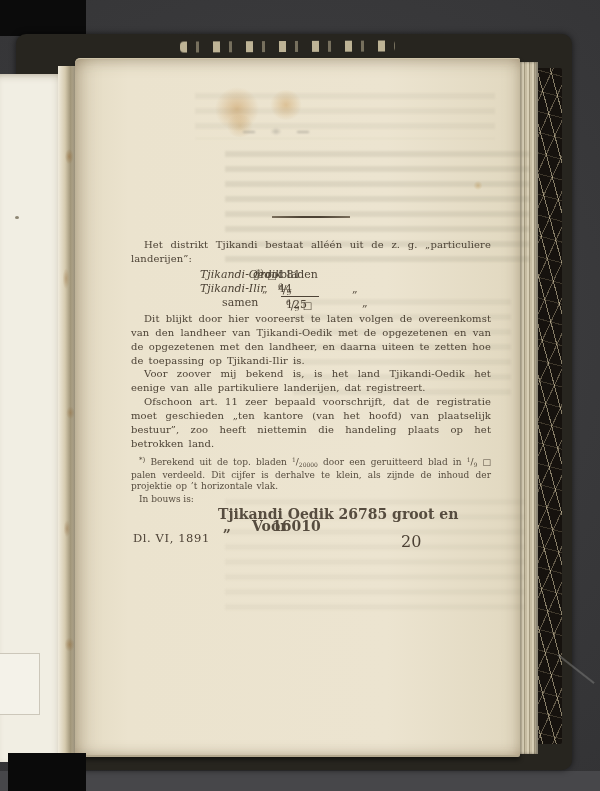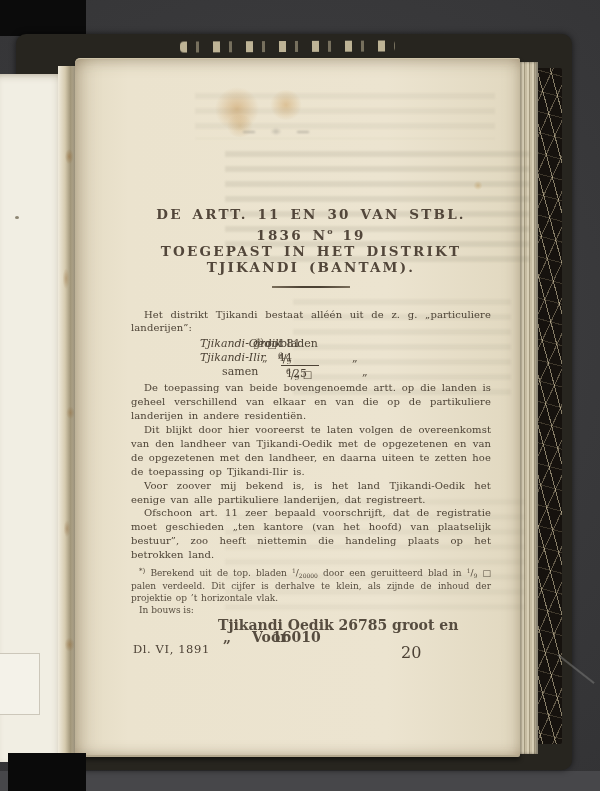--- a/index.html
+++ b/index.html
@@ -141,45 +141,39 @@
     <div class="stain st3"></div>
     <div class="stain st4"></div>
     <div class="emboss-mark"></div>
     <div class="ghost g0"></div>
     <div class="ghost g1"></div>
     <div class="ghost g2"></div>
     <div class="ghost g3"></div>
 
     <div class="textblock">
 
-      <div class="title">
-        <div><span>DE ARTT. 11 EN 30 VAN STBL. 1836 N</span><sup>o</sup><span> 19</span></div>
-        <div>TOEGEPAST IN HET DISTRIKT</div>
-        <div>TJIKANDI (BANTAM).</div>
-      </div>
 
       <span class="divider"></span>
 
       <p class="body-p">Het distrikt Tjikandi bestaat alléén uit de z. g. „particuliere landerijen”:</p>
 
       <div class="landtable">
         <span class="lt-name r1">Tjikandi-Oedik</span>
         <span class="r1" style="left:122px"><span>groot 81</span>&nbsp;<sup class="note-sup">*)</sup>&nbsp;<span class="sq">□</span>&nbsp;<span>bladen</span></span>
 
         <span class="lt-name r2">Tjikandi-Ilir</span>
         <span class="r2" style="left:131px">„</span>
         <span class="r2" style="left:147px"><span>44</span><sup class="fr-sup">6</sup><span class="fr-sl">/</span><sub class="fr-sub">9</sub></span>
         <span class="r2" style="left:221px">„</span>
 
         <span class="r3" style="left:91px">samen</span>
         <span class="r3 sum" style="left:150px"><span>125</span><sup class="fr-sup">6</sup><span class="fr-sl">/</span><sub class="fr-sub">9</sub>&nbsp;<span class="sq">□</span></span>
         <span class="r3" style="left:231px">„</span>
       </div>
 
-      <p class="body-p">De toepassing van beide bovengenoemde artt. op die landen is geheel verschillend van elkaar en van die op de partikuliere landerijen in andere residentiën.</p>
       <p class="body-p">Dit blijkt door hier vooreerst te laten volgen de overeenkomst van den landheer van Tjikandi-Oedik met de opgezetenen en van de opgezetenen met den landheer, en daarna uiteen te zetten hoe de toepassing op Tjikandi-Ilir is.</p>
       <p class="body-p">Voor zoover mij bekend is, is het land Tjikandi-Oedik het eenige van alle partikuliere landerijen, dat registreert.</p>
       <p class="body-p">Ofschoon art. 11 zeer bepaald voorschrijft, dat de registratie moet geschieden „ten kantore (van het hoofd) van plaatselijk bestuur”, zoo heeft niettemin die handeling plaats op het betrokken land.</p>
 
       <div class="footnote">
         <sup class="note-sup">*)</sup><span> Berekend uit de top. bladen </span><sup class="fn-fr-sup">1</sup><span>/</span><sub class="fn-fr-sub">20000</sub><span> door een geruitteerd blad in </span><sup class="fn-fr-sup">1</sup><span>/</span><sub class="fn-fr-sub">9</sub><span> □ palen verdeeld. Dit cijfer is derhalve te klein, als zijnde de inhoud der projektie op ’t horizontale vlak.</span>
       </div>
 
       <div class="in-bouws">In bouws is:</div>
 

